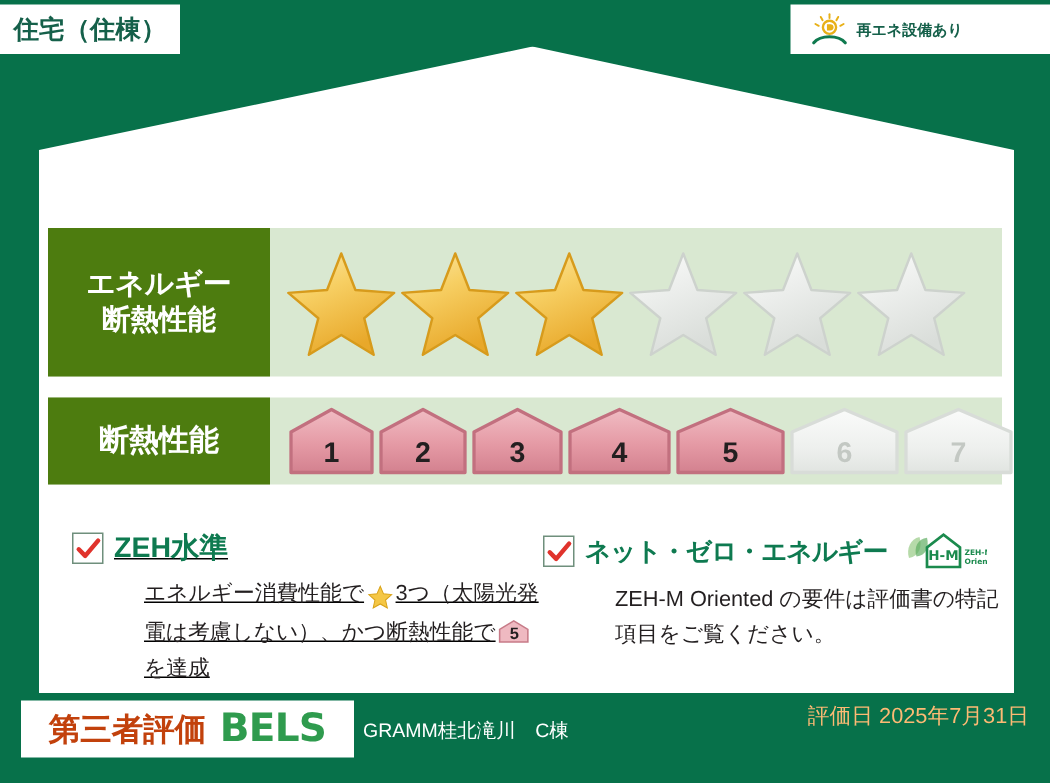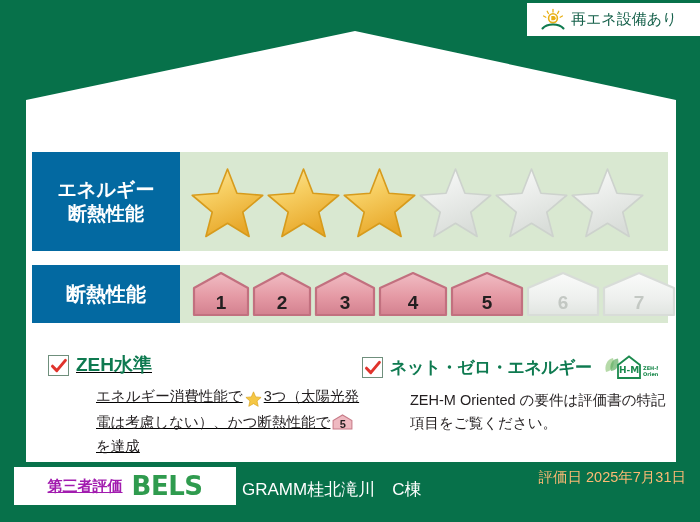--- a/index.html
+++ b/index.html
@@ -29,21 +29,21 @@
 
   
   .renew-badge{
     position:absolute;left:527px;top:3px;width:173px;height:33px;
     background:#ffffff;
     display:flex;align-items:center;gap:4px;
     padding-left:12px;box-sizing:border-box;
   }
   .renew-badge .sun-ic{width:28px;height:24px;flex:0 0 auto;}
   .renew-badge .rb-text{
-    color:#15604a;font-weight:normal;font-size:15px;letter-spacing:0px;
+    color:#15604a;font-weight:bold;font-size:10px;letter-spacing:0px;
   }
 
   
   .sub-title{
     position:absolute;left:0;right:0;top:63px;text-align:center;
     color:#15604a;font-weight:bold;font-size:15px;letter-spacing:1px;
   }
   .main-title{
     position:absolute;left:0;right:0;top:85px;text-align:center;
     color:#12774f;font-weight:bold;font-size:28px;letter-spacing:1px;
@@ -51,21 +51,21 @@
 
   
   .perf-row{
     position:absolute;left:32px;width:636px;
     background:#d9e8d1;display:flex;align-items:stretch;
   }
   #row-energy{top:152px;height:99px;}
   #row-insul{top:265px;height:58px;}
 
   .perf-label{
-    background:#0369a1;color:#ffffff;font-weight:bold;
+    background:#4d7c0f;color:#ffffff;font-weight:bold;
     display:flex;flex-direction:column;align-items:center;justify-content:center;
     line-height:1.25;flex:0 0 auto;
   }
   #row-energy .perf-label{width:148px;font-size:19px;}
   #row-insul .perf-label{width:148px;font-size:20px;}
 
   .perf-content{flex:1 1 auto;display:flex;align-items:center;}
 
   
   .stars-wrap{display:flex;align-items:center;padding-left:10px;gap:1px;}
@@ -109,39 +109,42 @@
   .inline-chip .ic-n{
     position:absolute;left:0;right:0;bottom:0px;text-align:center;
     font-size:11px;font-weight:bold;color:#231f20;line-height:1;
   }
 
   
   .footer-bels{
     position:absolute;left:14px;top:467px;width:222px;height:38px;
     background:#ffffff;display:flex;align-items:center;justify-content:center;gap:9px;
   }
-  .bels-jp{color:#a21caf;font-weight:bold;font-size:15px;letter-spacing:0px;text-decoration:underline;}
+  .bels-jp{color:#c2410c;font-weight:bold;font-size:21px;letter-spacing:0px;}
   .bels-en{color:#2f9b4e;font-weight:bold;font-size:26px;letter-spacing:-0.5px;font-family:"DejaVu Sans",sans-serif;}
   .footer-bldg{
     position:absolute;left:242px;top:478px;
-    color:#ffffff;font-size:17px;letter-spacing:0px;
+    color:#ffffff;font-size:13px;letter-spacing:0px;
   }
   .footer-right{
     position:absolute;right:14px;top:468px;text-align:right;color:#fdba74;
   }
   .fr-date{font-size:14.5px;letter-spacing:0px;}
   .fr-uuid{font-size:11px;margin-top:4px;letter-spacing:0px;font-family:"DejaVu Sans",sans-serif;}
 </style>
 </head>
 <body>
 
 <div id="label-root">
 
   <div class="white-body"></div>
 
+  <div class="type-tag">
+    <span>住宅（住棟）</span>
+  </div>
 
   <div class="renew-badge">
     <span class="sun-ic">
       <svg viewBox="0 0 28 24" width="28" height="24">
         <g stroke="#e8b017" stroke-width="1.3" stroke-linecap="round">
           <line x1="14" y1="1.5" x2="14" y2="4"></line>
           <line x1="8.2" y1="3.3" x2="9.4" y2="5.5"></line>
           <line x1="19.8" y1="3.3" x2="18.6" y2="5.5"></line>
           <line x1="4.6" y1="8" x2="6.8" y2="9.2"></line>
           <line x1="23.4" y1="8" x2="21.2" y2="9.2"></line>

